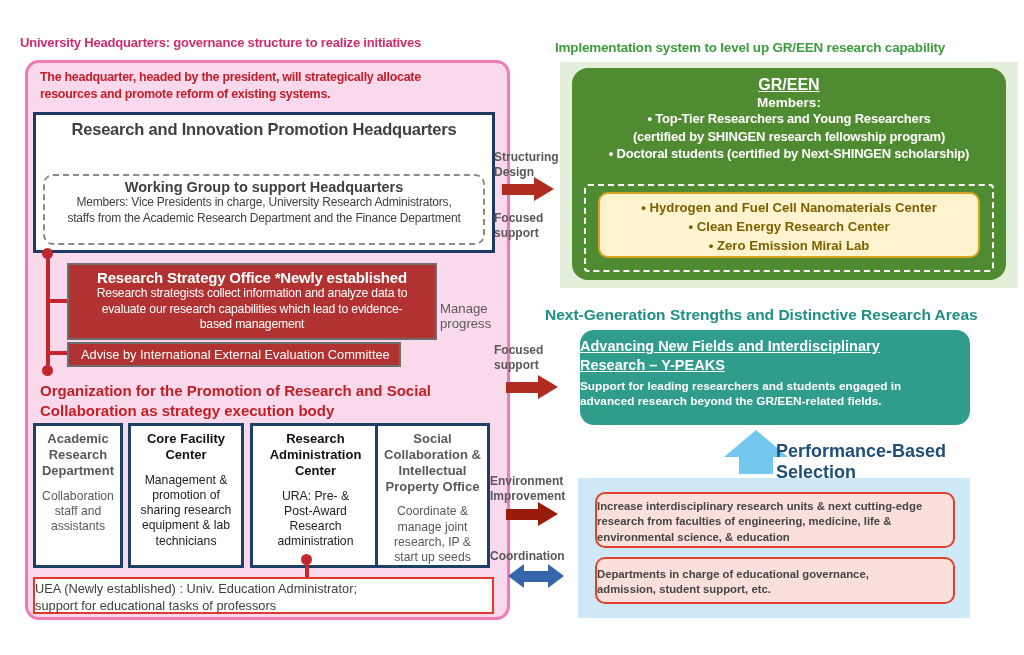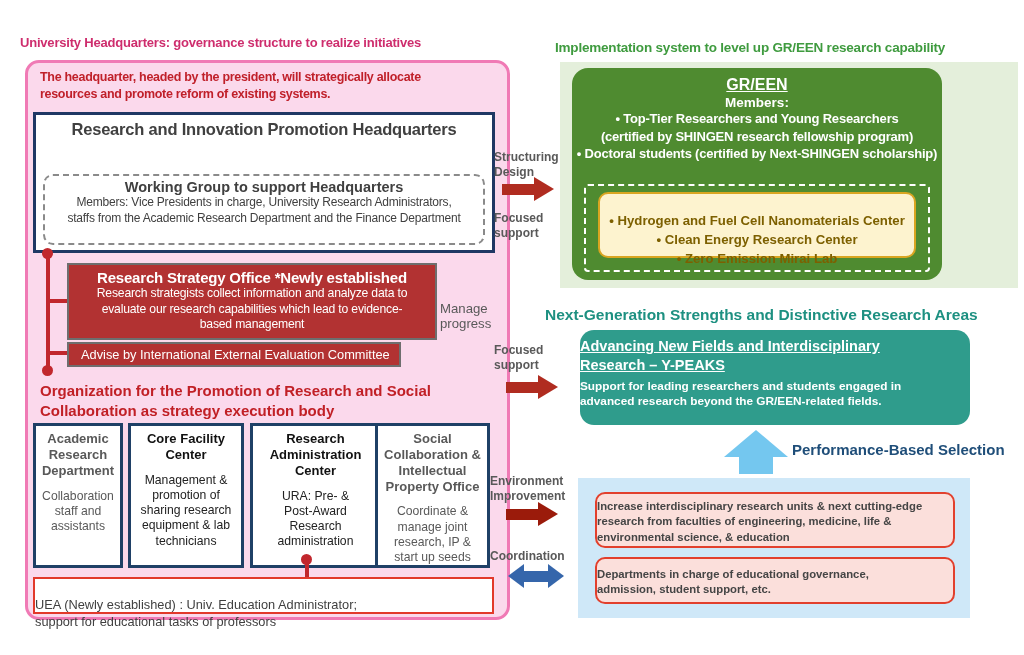--- a/index.html
+++ b/index.html
@@ -25,51 +25,51 @@
   .rso{left:67px;top:263px;width:370px;height:77px;background:#b23232;border:2px solid #6e6e6e;color:#fff;text-align:center;}
   .rso-title{margin-top:4px;font-weight:bold;font-size:15px;letter-spacing:-.2px;}
   .rso-body{font-size:12.2px;line-height:1.28;letter-spacing:-.2px;}
   .advise{left:67px;top:342px;width:334px;height:25px;background:#b23232;border:2px solid #6e6e6e;color:#fff;font-size:12.8px;line-height:21px;padding-left:12px;}
   .manage{left:440px;top:301px;width:68px;font-size:13.2px;color:#595959;}
   .org-title{left:40px;top:381px;width:455px;font-weight:bold;font-size:15px;color:#c12026;line-height:1.3;}
   .dept{top:423px;height:145px;background:#fff;border:3px solid #1f4066;padding:5px 3px;text-align:center;}
   .dept-name{font-weight:bold;font-size:13px;color:#111;line-height:1.22;margin-bottom:10px;}
   .dept-desc{font-size:12.2px;color:#222;line-height:1.25;}
   .muted{color:#595959 !important;}
-  .uea{left:33px;top:577px;width:461px;height:37px;background:#fff;border:2px solid #e2392b;color:#404040;font-size:12.8px;line-height:1.3;padding-top:18px;}
+  .uea{left:33px;top:577px;width:461px;height:37px;background:#fff;border:2px solid #e2392b;color:#404040;font-size:12.8px;line-height:1.3;padding-top:2px;}
 
   
   .mid-label{font-weight:bold;font-size:12px;color:#595959;line-height:1.25;}
   .arr-r{display:flex;align-items:center;}
   .arr-stem{width:32px;height:11px;background:#b02c20;}
   .arr-head{width:0;height:0;border-top:12px solid transparent;border-bottom:12px solid transparent;border-left:20px solid #b02c20;}
   .dark .arr-stem{background:#9b1b0b;} .dark .arr-head{border-left-color:#9b1b0b;}
   .arr-dbl{display:flex;align-items:center;}
   .dbl-head-l{width:0;height:0;border-top:12px solid transparent;border-bottom:12px solid transparent;border-right:16px solid #3566ab;}
   .dbl-head-r{width:0;height:0;border-top:12px solid transparent;border-bottom:12px solid transparent;border-left:16px solid #3566ab;}
   .dbl-stem{width:24px;height:11px;background:#3566ab;}
 
   
   .r-title{left:555px;top:40px;width:465px;font-weight:bold;font-size:13.5px;color:#3f9b3f;letter-spacing:-.2px;}
   .lgreen{left:560px;top:62px;width:458px;height:226px;background:#e4efdb;}
-  .green-box{left:572px;top:68px;width:370px;height:212px;background:#4f8b30;border-radius:16px;color:#fff;text-align:center;}
+  .green-box{left:572px;top:68px;width:434px;height:212px;background:#4f8b30;border-radius:16px;color:#fff;text-align:center;}
   .green-name{margin-top:8px;font-weight:bold;font-size:16px;text-decoration:underline;}
   .members-label{font-weight:bold;font-size:13.5px;margin-top:1px;}
   .members{font-weight:bold;font-size:13px;line-height:1.35;letter-spacing:-.2px;}
   .dashed-white{position:absolute;left:12px;right:12px;top:116px;height:88px;border:2px dashed #fff;border-radius:4px;box-sizing:border-box;}
   .yellow{position:absolute;left:26px;right:26px;top:124px;height:66px;background:#fdf3cf;border:2px solid #d9a521;border-radius:10px;
-          color:#7d6000;font-weight:bold;font-size:13.2px;line-height:1.45;padding-top:17px;box-sizing:border-box;}
+          color:#7d6000;font-weight:bold;font-size:13.2px;line-height:1.45;padding-top:4px;box-sizing:border-box;}
   .teal-heading{left:545px;top:306px;width:475px;font-weight:bold;font-size:15.5px;color:#1d9081;}
   .teal-box{left:580px;top:330px;width:390px;height:95px;background:#2f9c8c;border-radius:14px;color:#fff;}
   .teal-title{margin-top:7px;font-weight:bold;font-size:14.5px;line-height:1.3;text-decoration:underline;}
   .teal-body{margin-top:4px;font-weight:bold;font-size:11.8px;line-height:1.3;}
   .up-arrow{left:724px;top:430px;display:flex;flex-direction:column;align-items:center;width:64px;}
   .up-head{width:0;height:0;border-left:32px solid transparent;border-right:32px solid transparent;border-bottom:27px solid #74c7ef;}
   .up-stem{width:34px;height:17px;background:#74c7ef;}
-  .perf{left:792px;top:441px;width:216px;font-weight:bold;font-size:15px;color:#1f4e79;}
+  .perf{left:776px;top:441px;width:216px;font-weight:bold;font-size:18px;color:#1f4e79;}
   .lblue{left:578px;top:478px;width:392px;height:140px;background:#cfe8f8;}
   .salmon{left:595px;width:360px;background:#fbdfdb;border:2px solid #e2402d;border-radius:10px;
           font-weight:bold;font-size:11.3px;color:#454545;line-height:1.35;}
   .salmon1{top:492px;height:56px;padding-top:5px;}
   .salmon2{top:557px;height:47px;padding-top:8px;}
 </style>
 </head>
 <body>
 
 <div class="stage">

